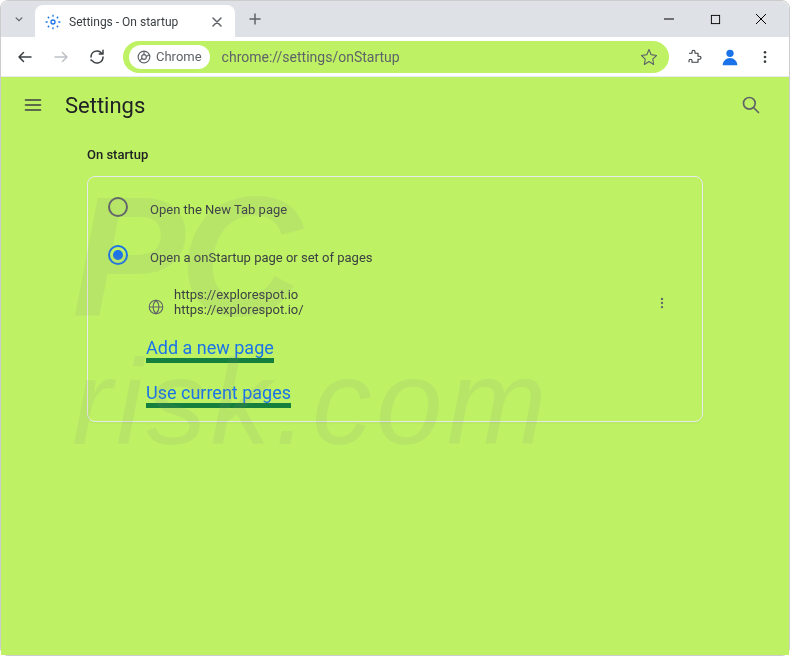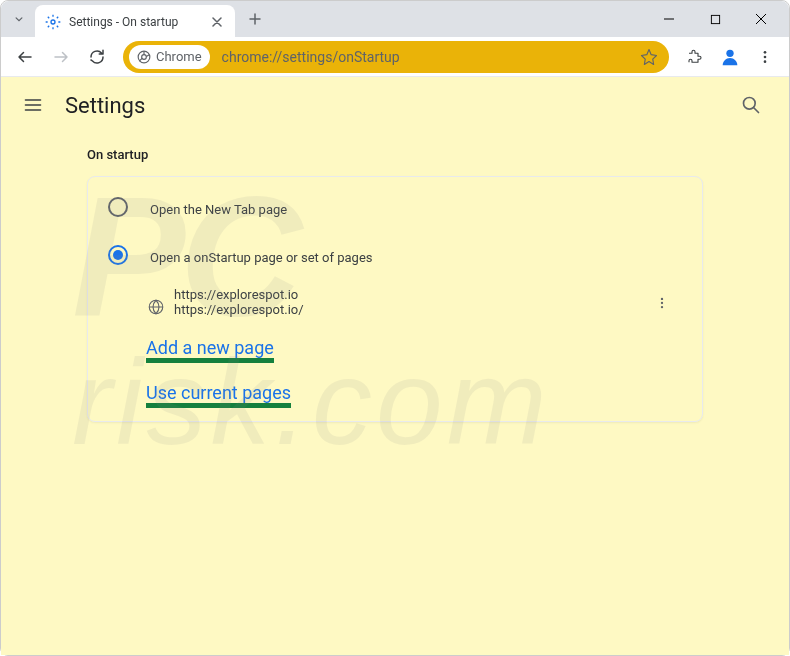--- a/index.html
+++ b/index.html
@@ -88,21 +88,21 @@
       width: 32px;
       height: 32px;
       display:flex;
       align-items:center;
       justify-content:center;
       border-radius: 50%;
     }
     .address-bar {
       flex: 1;
       height: 32px;
-      background: #eab308;
+      background: #bef264;
       border-radius: 16px;
       display: flex;
       align-items: center;
       padding: 0 6px 0 6px;
       margin: 0 6px;
     }
     .chrome-badge {
       display: flex;
       align-items: center;
       background: #fff;
@@ -115,21 +115,21 @@
     }
     .url-text {
       color: #5f6368;
       font-size: 14px;
       margin-left: 12px;
       flex: 1;
     }
     .star-btn { width:28px; height:28px; display:flex; align-items:center; justify-content:center; }
     .toolbar-icon { width:32px; height:32px; display:flex; align-items:center; justify-content:center; }
     .profile-btn { width:30px; height:30px; display:flex; align-items:center; justify-content:center; }
-    .page { flex:1; display:flex; flex-direction:column; background:#fef9c3; }
+    .page { flex:1; display:flex; flex-direction:column; background:#bef264; }
     .settings-header {
       height: 56px;
       display:flex;
       align-items:center;
       padding: 0 20px;
       gap: 20px;
     }
     .hamburger { width:24px; height:24px; display:flex; align-items:center; justify-content:center; }
     .settings-title {
       font-size: 22px;

